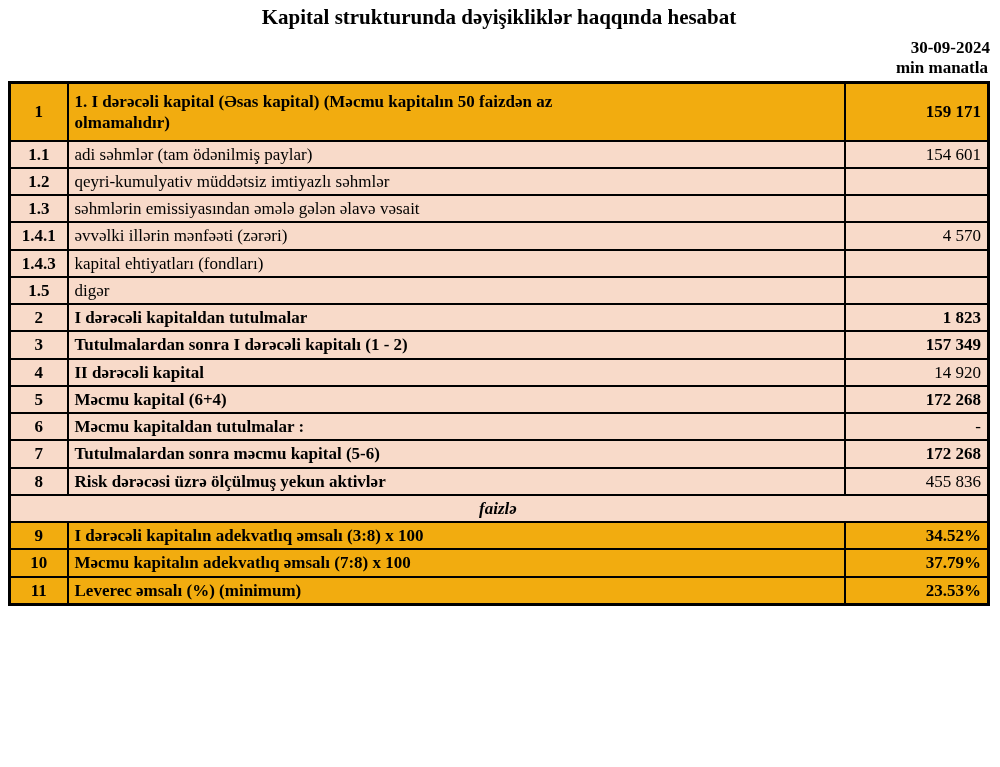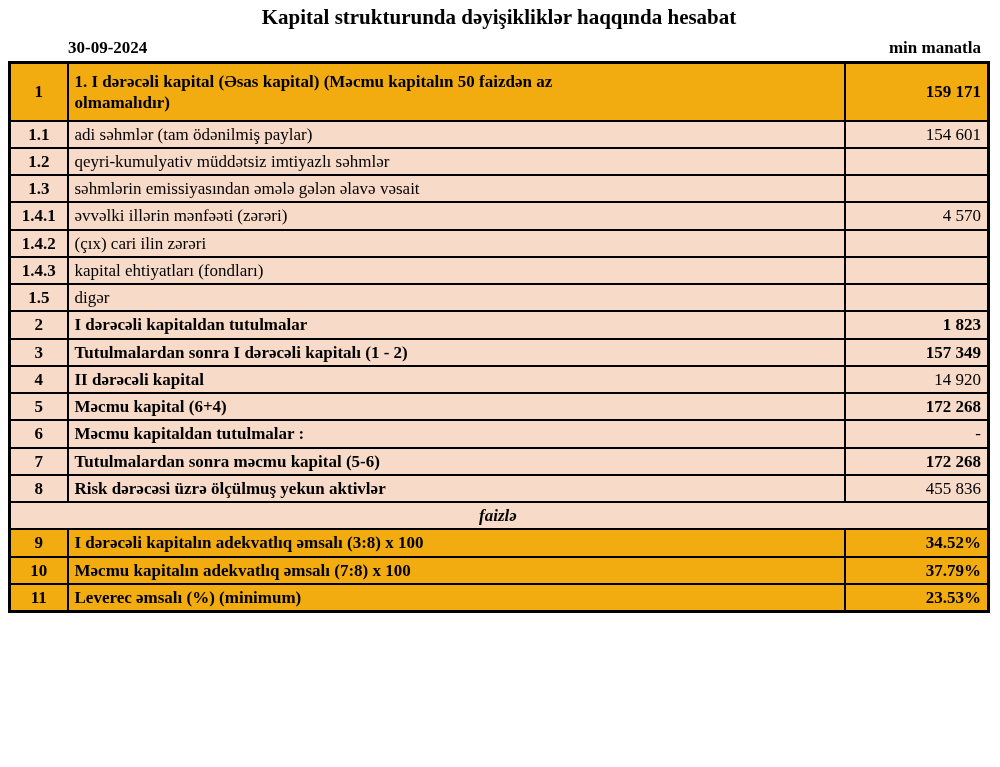--- a/index.html
+++ b/index.html
@@ -5,23 +5,23 @@
   :root{
     --gold:#F2AC0F;
     --pink:#F8DAC9;
     --border:#000000;
   }
   *{box-sizing:border-box;}
   html,body{margin:0;padding:0;background:#fff;}
   body{width:1000px;height:767px;font-family:"Liberation Serif", serif;color:#000;}
   .page{width:1000px;height:637px;padding:3px 10px 8px 8px;}
   .report-title{font-size:21px;font-weight:bold;text-align:center;margin:2px 0 8px 0;}
-  .meta-line{display:flex;justify-content:space-between;align-items:flex-end;font-size:17px;font-weight:bold;margin:0 0 3px 0;}
+  .meta-line{display:flex;justify-content:space-between;align-items:flex-end;font-size:17px;font-weight:bold;margin:0 0 3px 0;flex-direction:column;}
   .meta-date{margin-left:60px;}
-  .meta-unit{margin-right:9px;}
+  .meta-unit{margin-right:2px;}
   table{border-collapse:collapse;width:100%;table-layout:fixed;border:3px solid var(--border);}
   td{border:2px solid var(--border);font-size:17px;line-height:1.25;padding:2px 6px;vertical-align:middle;height:27px;overflow:hidden;}
   .num{text-align:center;font-weight:bold;}
   .label{text-align:left;white-space:pre-line;margin-left:31px;}
   .val{text-align:right;}
   .b{font-weight:bold;}
   .i{font-style:italic;}
   tr.gold td{background:var(--gold);}
   tr.pink td{background:var(--pink);}
   tr.tall td{height:58px;}
@@ -72,25 +72,20 @@
         <td class="val"></td>
       </tr>
 
 
       <tr class="pink">
         <td class="num">1.4.1</td>
         <td class="label">əvvəlki illərin mənfəəti (zərəri)</td>
         <td class="val">4 570</td>
       </tr>
 
-      <tr class="pink">
-        <td class="num">1.4.2</td>
-        <td class="label">(çıx) cari ilin zərəri</td>
-        <td class="val"></td>
-      </tr>
 
       <tr class="pink">
         <td class="num">1.4.3</td>
         <td class="label">kapital ehtiyatları (fondları)</td>
         <td class="val"></td>
       </tr>
 
       <tr class="pink">
         <td class="num">1.5</td>
         <td class="label">digər</td>

